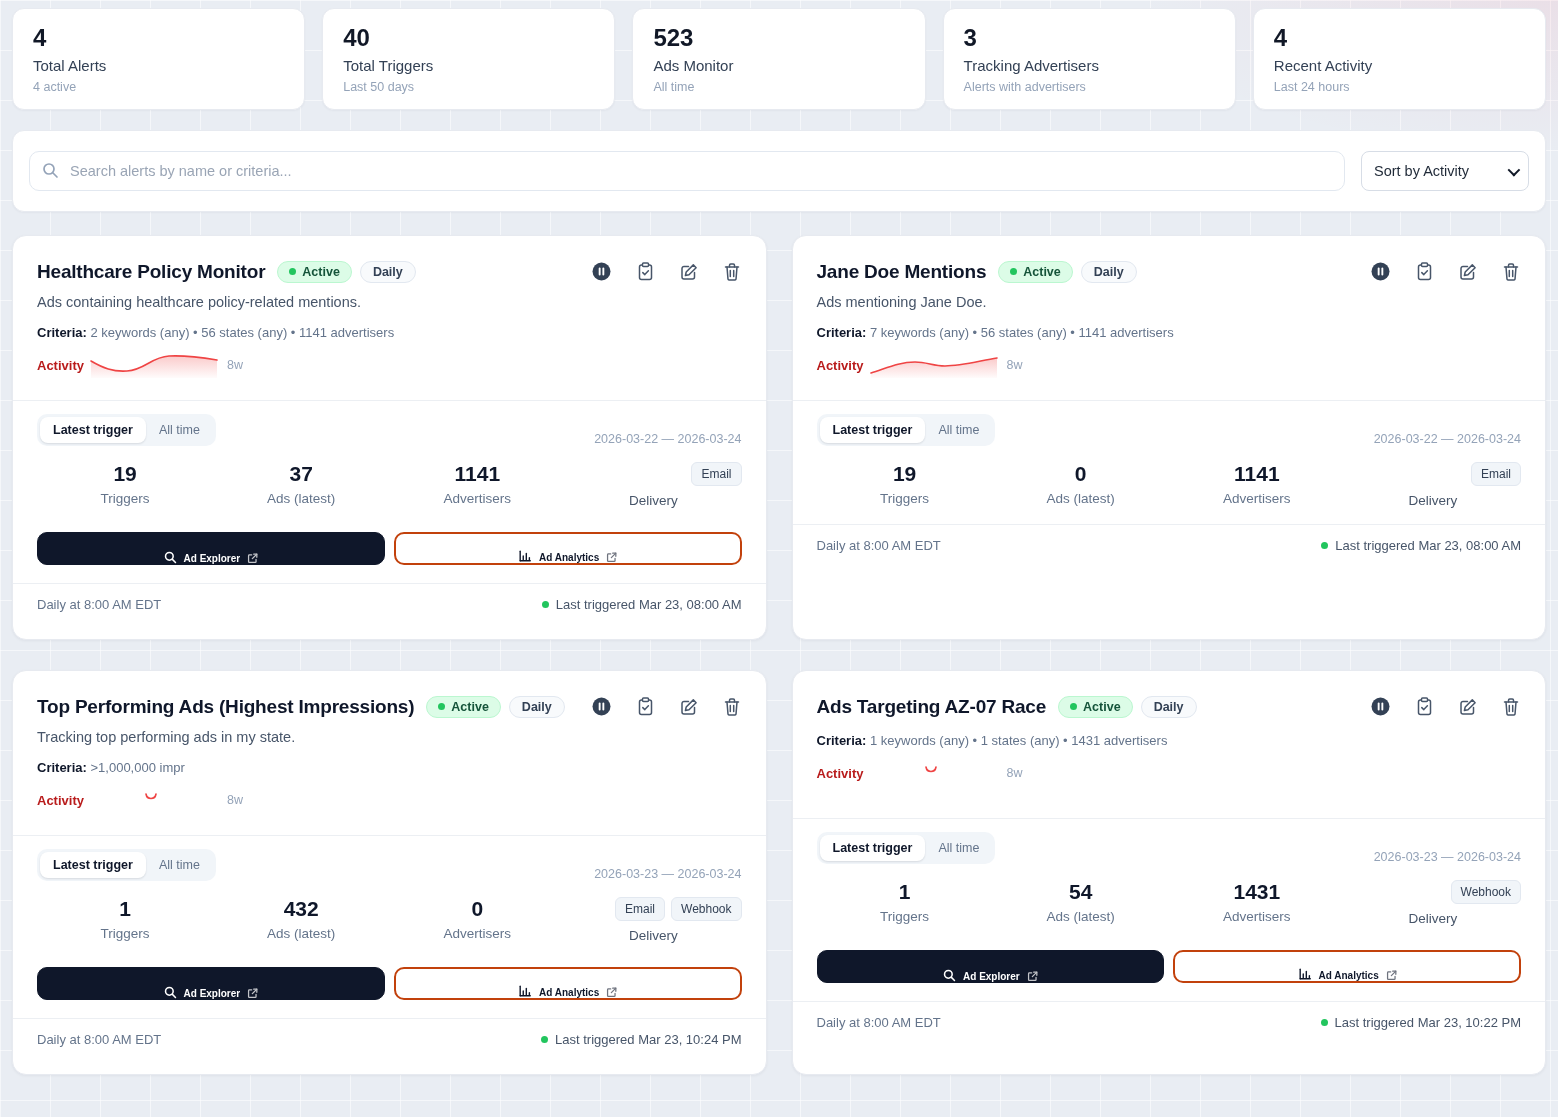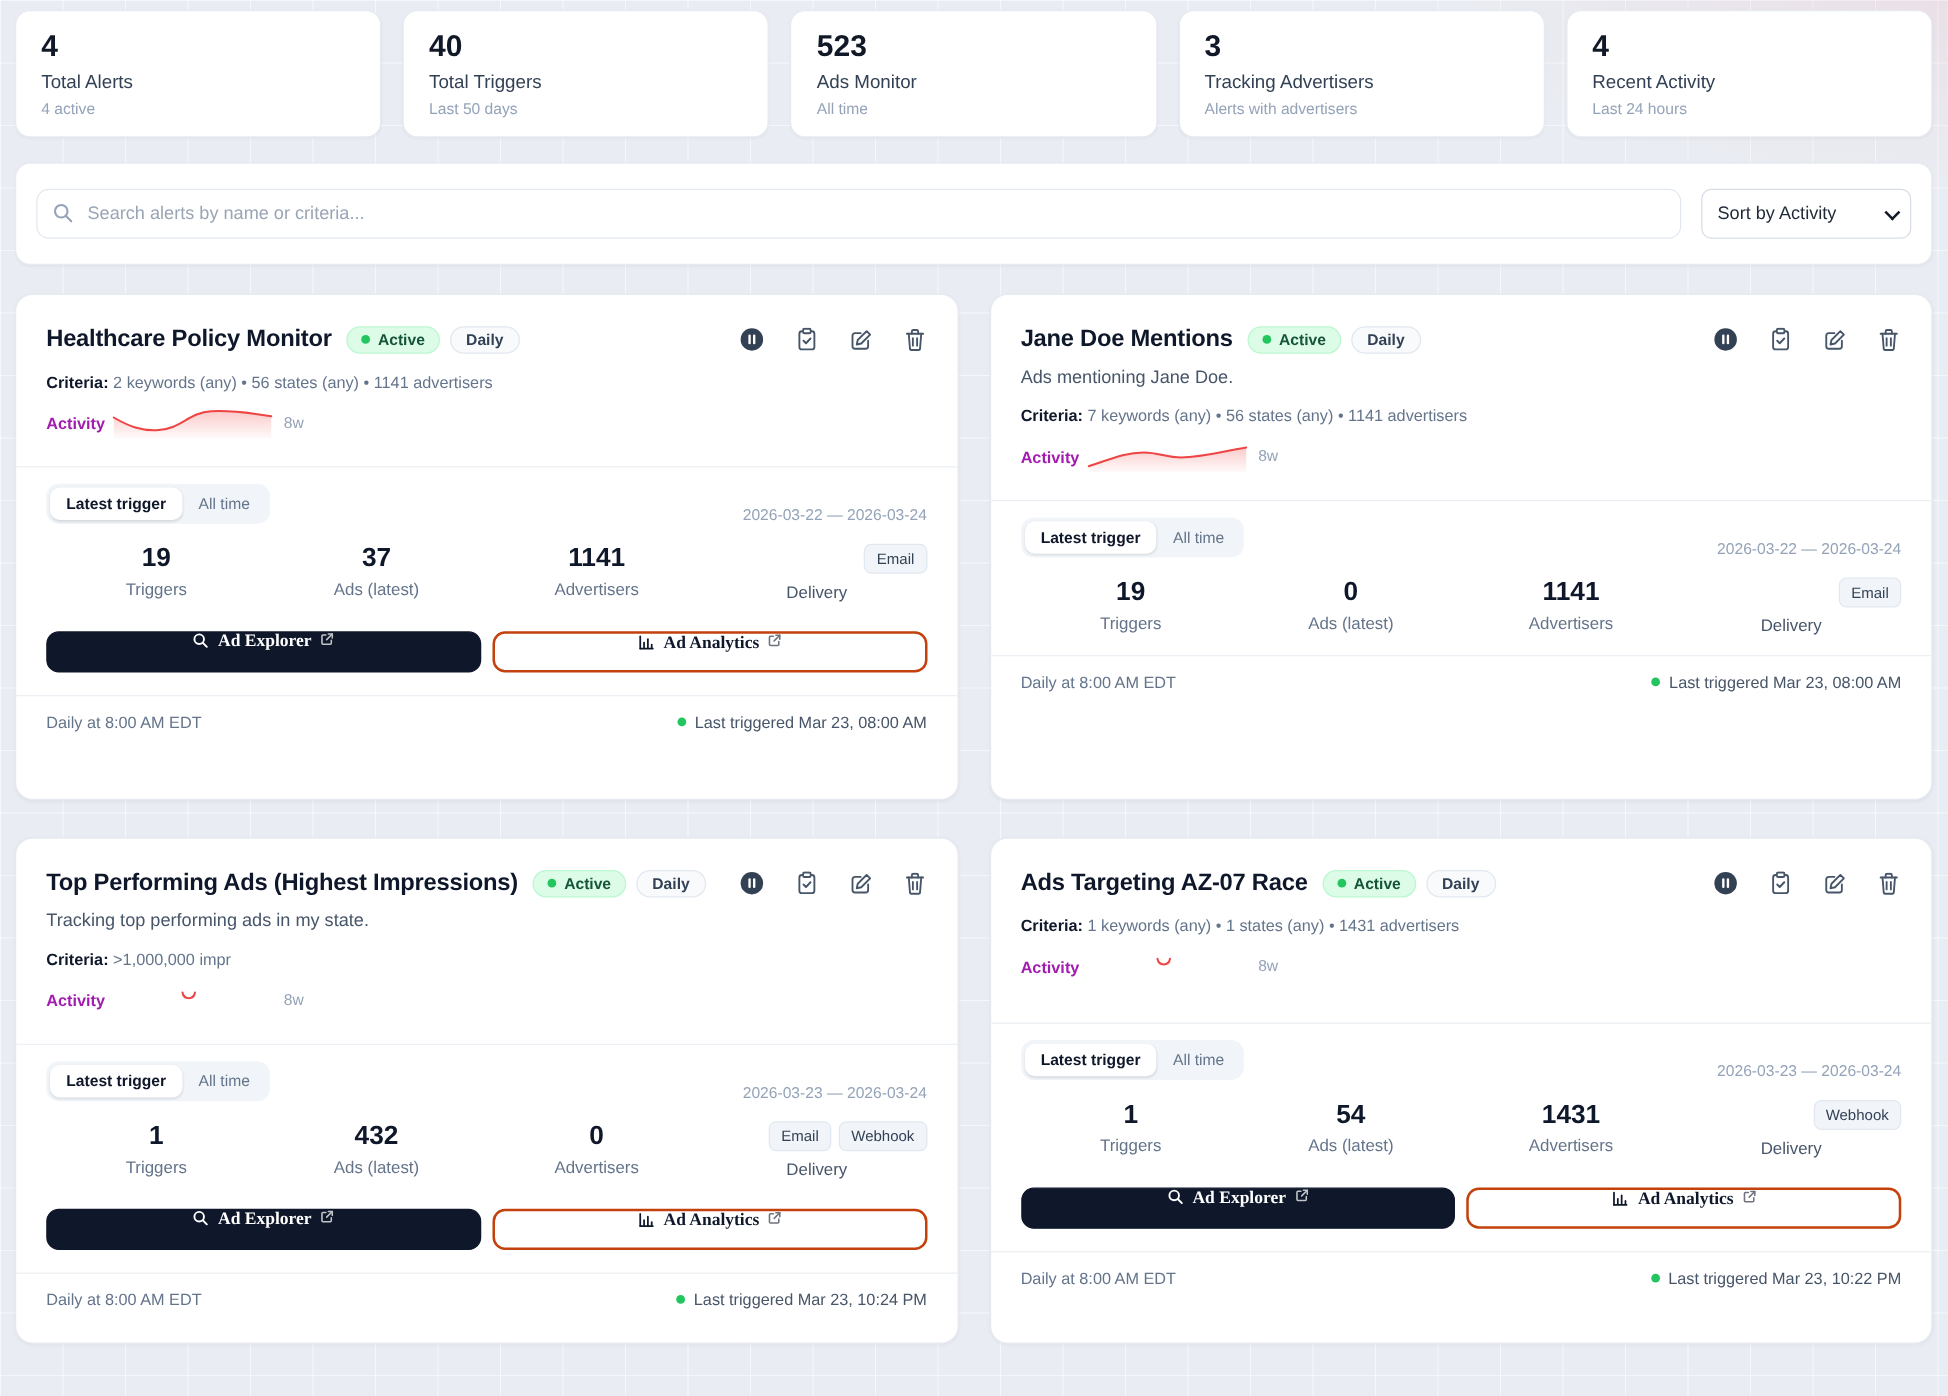--- a/index.html
+++ b/index.html
@@ -71,21 +71,21 @@
     background:#f8fafc; border:1px solid #e2e8f0; color:#334155;
     font-size:12.5px; font-weight:bold; border-radius:999px; padding:3px 12px;
   }
   .headicons { margin-left:auto; display:flex; gap:22px; align-items:center; }
   .iconbtn { background:none; border:none; cursor:pointer; padding:2px; line-height:0; }
 
   .desc { font-size:14.5px; color:#475569; margin-top:11px; }
   .criteria { font-size:13px; color:#64748b; margin-top:15px; }
   .criteria b { color:#0f172a; font-size:13px; }
   .activity { display:flex; align-items:center; margin-top:12px; }
-  .activity .alab { font-size:13px; font-weight:bold; color:#a21caf; width:52px; }
+  .activity .alab { font-size:13px; font-weight:bold; color:#b91c1c; width:52px; }
   .activity .spark { margin-left:0px; }
   .activity .win { font-size:12.5px; color:#94a3b8; margin-left:8px; }
 
   .divider { height:1px; background:#eceff3; margin:22px -24px 0; }
 
   .tabsrow { display:flex; align-items:flex-end; margin-top:13px; }
   .tabs { display:flex; background:#f1f5f9; border-radius:10px; padding:3px; }
   .tab { font-size:12.5px; color:#64748b; padding:6px 13px; border-radius:8px; cursor:pointer; }
   .tab.active { background:#fff; color:#0f172a; font-weight:bold; box-shadow:0 1px 2px rgba(15,23,42,0.12); }
   .daterange { margin-left:auto; font-size:12.5px; color:#94a3b8; }
@@ -97,22 +97,22 @@
   .delivery { text-align:center; }
   .delivery .pills { display:flex; gap:6px; justify-content:flex-end; }
   .pill {
     background:#f1f5f9; border:1px solid #e2e8f0; border-radius:6px;
     font-size:12px; color:#334155; padding:4px 9px;
   }
   .delivery .l { font-size:13.5px; color:#475569; margin-top:7px; }
 
   .btnrow { display:grid; grid-template-columns:1fr 1fr; gap:9px; margin-top:24px; }
   .btn {
-    height:33px; border-radius:10px; font-size:14px; font-weight:bold; cursor:pointer;
-    display:flex; align-items:flex-start; justify-content:center; gap:7px; font-family:Liberation Serif, serif;
+    height:33px; border-radius:10px; font-size:10px; font-weight:bold; cursor:pointer;
+    display:flex; align-items:flex-end; justify-content:center; gap:7px; font-family:Liberation Sans, sans-serif;
   }
   .btn-dark { background:#0f172a; color:#fff; border:1px solid #0f172a; }
   .btn-light { background:#fff; color:#0f172a; border:2px solid #c2410c; }
 
   .cardfoot { display:flex; align-items:flex-end; margin-top:13px; }
   .sched { font-size:13px; color:#64748b; }
   .lastwrap { margin-left:auto; display:flex; align-items:center; gap:7px; }
   .greendot { width:7px; height:7px; border-radius:50%; background:#22c55e; }
   .last { font-size:13px; color:#475569; }
 
@@ -206,20 +206,21 @@
                   <path d="M13.3 1.9l2.8 2.8L9 11.8l-3.6.8.8-3.6z"></path>
                 </svg></span></button>
           <button class="iconbtn"><span><svg width="16" height="18" viewBox="0 0 16 18" fill="none" stroke="#475569" stroke-width="1.5" stroke-linecap="round" stroke-linejoin="round">
                   <path d="M1.5 4h13"></path>
                   <path d="M5.5 4V2.2A1.2 1.2 0 0 1 6.7 1h2.6a1.2 1.2 0 0 1 1.2 1.2V4"></path>
                   <path d="M3 4l1 12.2a1 1 0 0 0 1 .8h6a1 1 0 0 0 1-.8L13 4"></path>
                   <path d="M6.3 7.5v6M9.7 7.5v6"></path>
                 </svg></span></button>
         </span>
       </div>
+      <div class="desc">Ads containing healthcare policy-related mentions.</div>
       <div class="criteria"><b>Criteria:</b> <span>2 keywords (any) • 56 states (any) • 1141 advertisers</span></div>
       <div class="activity">
         <span class="alab">Activity</span>
         <span class="spark">
           <svg width="130" height="26" viewBox="0 0 130 26">
             <path d="M2,9 C14,16 24,20 38,19 C56,18 62,5 80,4 C98,3 116,6 128,8 L128,26 L2,26 Z" fill="url(#sparkfill)"></path>
             <path d="M2,9 C14,16 24,20 38,19 C56,18 62,5 80,4 C98,3 116,6 128,8" fill="none" stroke="#ef4444" stroke-width="1.6" stroke-linecap="round"></path>
           </svg>
         </span>
         <span class="win">8w</span>

